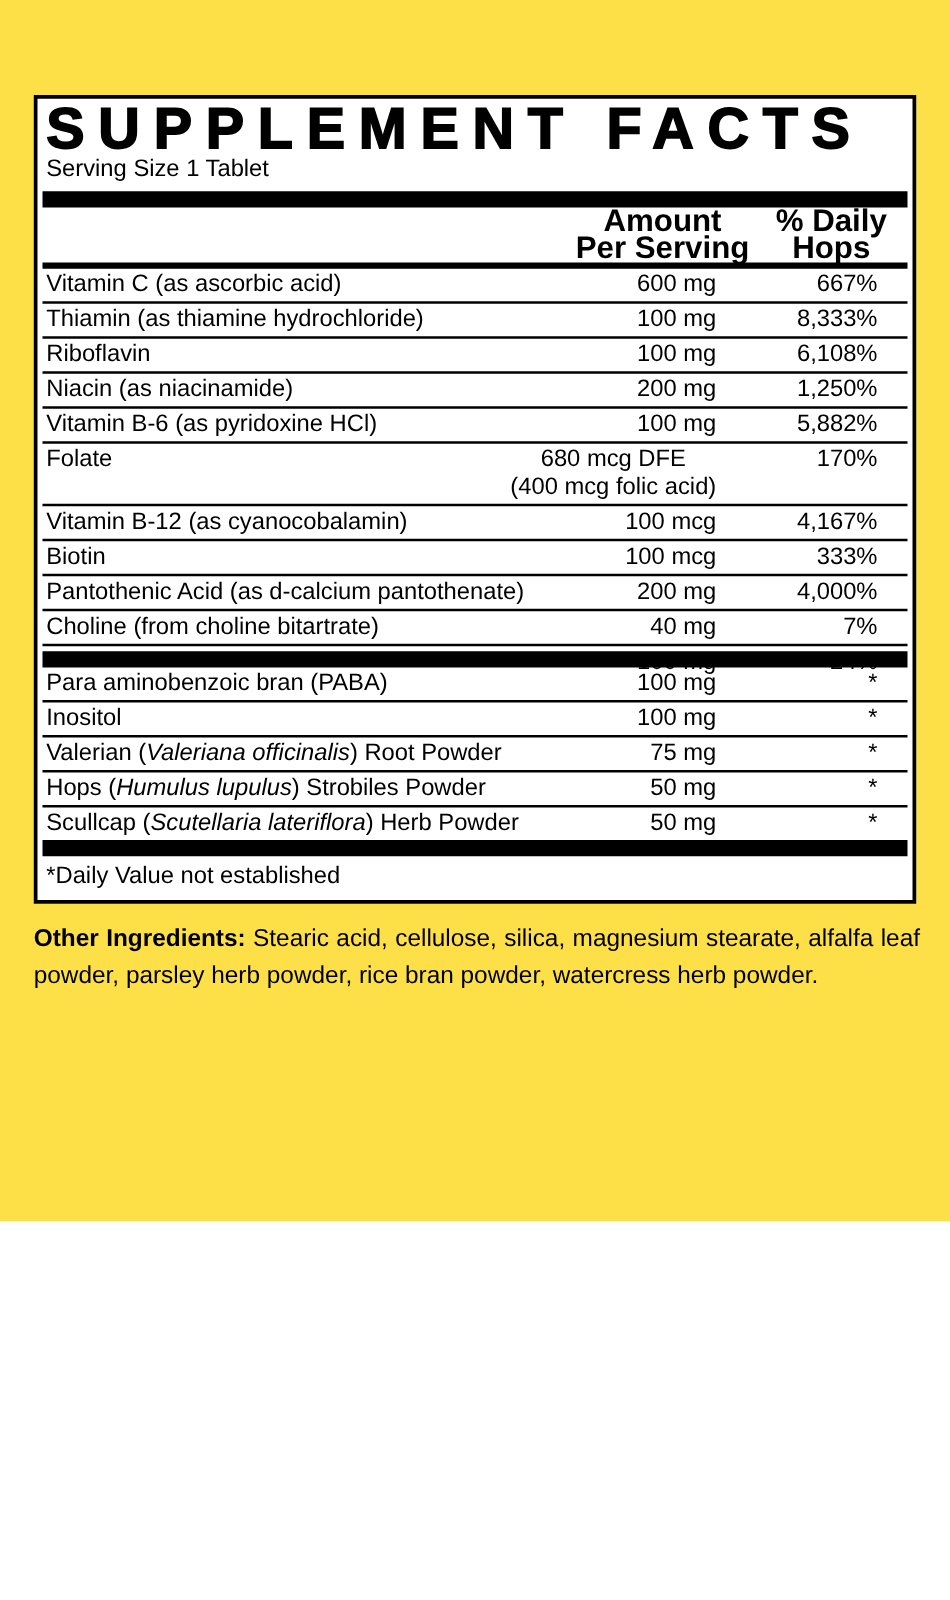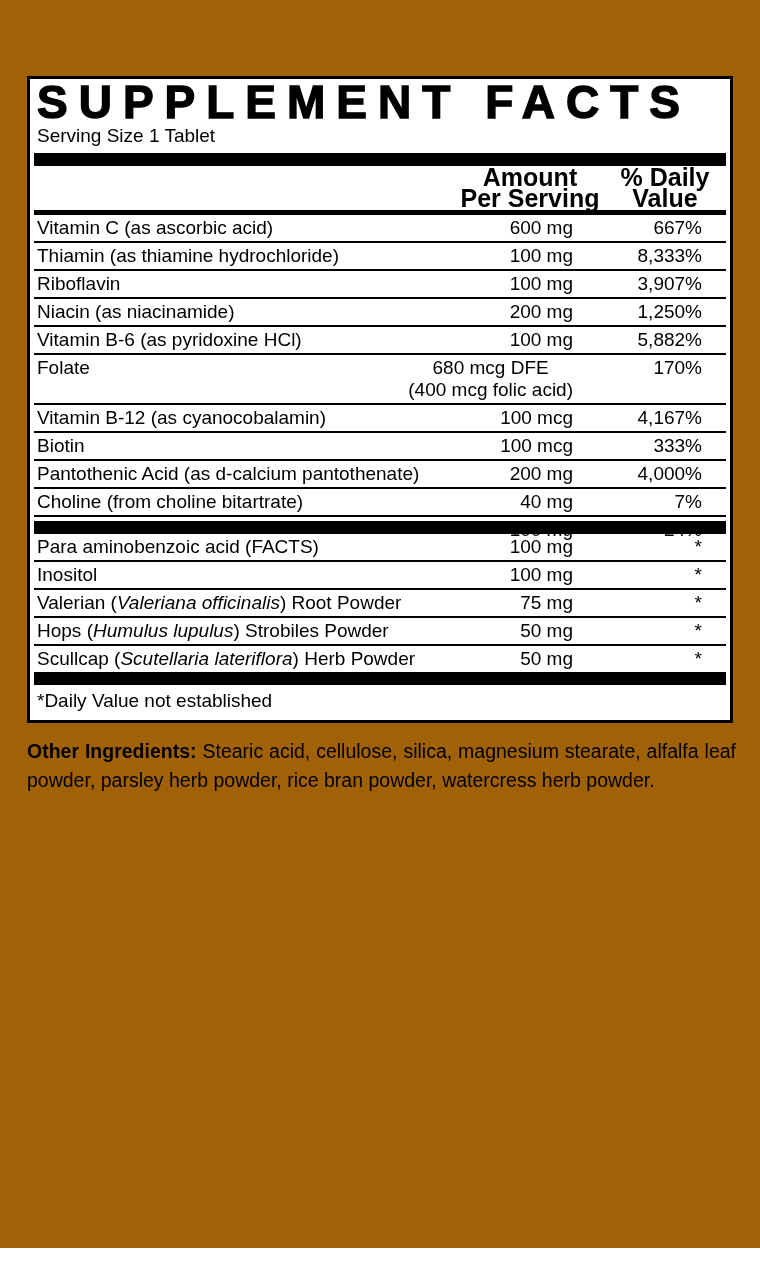--- a/index.html
+++ b/index.html
@@ -1,20 +1,20 @@
 <!DOCTYPE html>
 <html><head>
 <meta charset="utf-8">
 <style>
   html, body { margin: 0; padding: 0; }
   .page {
     position: relative;
     width: 760px;
-    height: 1248px;
-    background: #a16207;
+    height: 977px;
+    background: #fde047;
     color: #000000;
     font-family: "Liberation Sans", sans-serif;
   }
   .facts-box {
     position: absolute;
     left: 27px;
     top: 76px;
     width: 706px;
     box-sizing: border-box;
     border: 3px solid #000;
@@ -99,40 +99,40 @@
 
     <div class="bar thick first"></div>
 
     <div class="hdr">
       <div class="h-amt">
         <div>Amount</div>
         <div>Per Serving</div>
       </div>
       <div class="h-dv">
         <div>% Daily</div>
-        <div>Value</div>
+        <div>Hops</div>
       </div>
     </div>
 
     <div class="bar med"></div>
 
     <div class="row">
       <span class="nm"><span>Vitamin C (as ascorbic acid)</span></span>
       <span class="amt">600 mg</span>
       <span class="dv">667%</span>
     </div>
     <div class="row">
       <span class="nm"><span>Thiamin (as thiamine hydrochloride)</span></span>
       <span class="amt">100 mg</span>
       <span class="dv">8,333%</span>
     </div>
     <div class="row">
       <span class="nm"><span>Riboflavin</span></span>
       <span class="amt">100 mg</span>
-      <span class="dv">3,907%</span>
+      <span class="dv">6,108%</span>
     </div>
     <div class="row">
       <span class="nm"><span>Niacin (as niacinamide)</span></span>
       <span class="amt">200 mg</span>
       <span class="dv">1,250%</span>
     </div>
     <div class="row">
       <span class="nm"><span>Vitamin B-6 (as pyridoxine HCl)</span></span>
       <span class="amt">100 mg</span>
       <span class="dv">5,882%</span>
@@ -166,21 +166,21 @@
       <span class="dv">7%</span>
     </div>
     <div class="row no-b">
       <span class="amt">100 mg</span>
       <span class="dv">24%</span>
     </div>
 
     <div class="bar thick"></div>
 
     <div class="row">
-      <span class="nm"><span>Para aminobenzoic acid (FACTS)</span></span>
+      <span class="nm"><span>Para aminobenzoic bran (PABA)</span></span>
       <span class="amt">100 mg</span>
       <span class="dv">*</span>
     </div>
     <div class="row">
       <span class="nm"><span>Inositol</span></span>
       <span class="amt">100 mg</span>
       <span class="dv">*</span>
     </div>
     <div class="row">
       <span class="nm"><span>Valerian (</span><i>Valeriana officinalis</i><span>) Root Powder</span></span>

